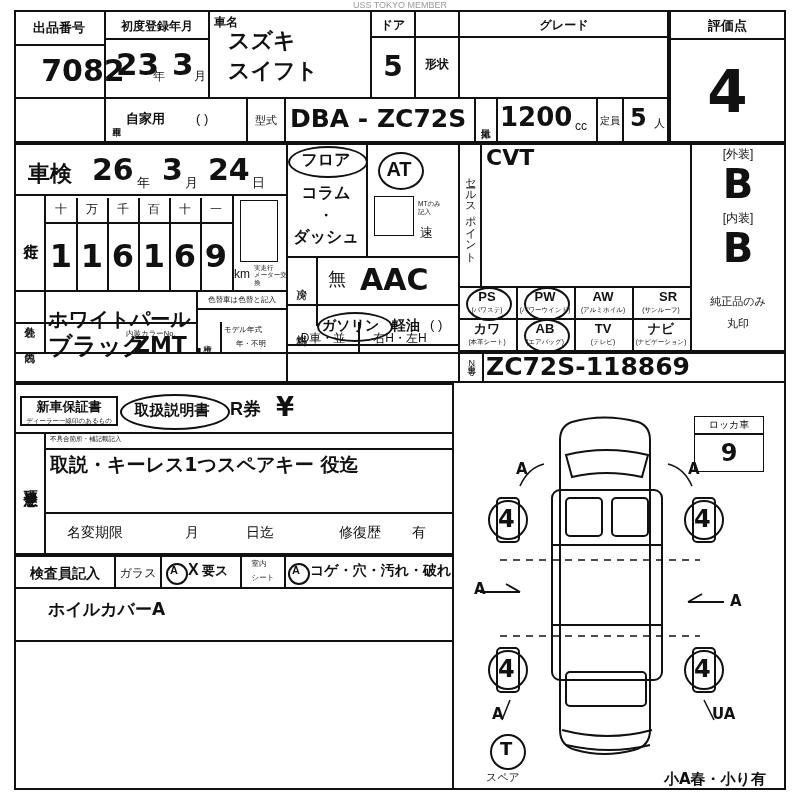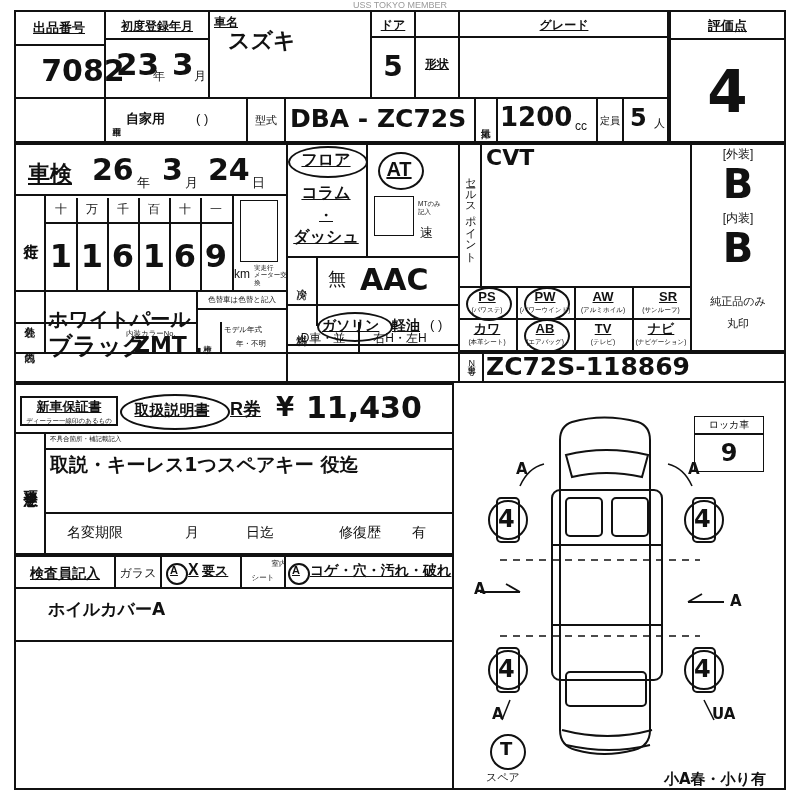--- a/index.html
+++ b/index.html
@@ -1,21 +1,21 @@
 <!DOCTYPE html>
 <html><head>
 <meta charset="utf-8">
 <style>
   html,body{margin:0;padding:0;background:#fff;}
   body{width:800px;height:800px;font-family:"Liberation Sans",sans-serif;color:#111;position:relative;overflow:hidden;}
   .sheet{position:absolute;left:0;top:0;width:800px;height:800px;border-radius:13px;}
   .bx{position:absolute;box-sizing:border-box;border:2px solid #111;}
   .ln{position:absolute;background:#111;}
   .lbl{position:absolute;font-size:12px;line-height:1.05;}
-  .lbl.b{font-weight:bold;text-decoration:underline;}
+  .lbl.b{font-weight:bold;}
   .hand{position:absolute;font-family:"DejaVu Sans",sans-serif;font-weight:bold;color:#111;}
   .ctr{display:flex;align-items:center;justify-content:center;}
   .vert{writing-mode:vertical-rl;text-orientation:upright;}
   .xs{font-size:7.5px;}
   .tiny{font-size:6.5px;}
   .circ{position:absolute;border:2px solid #111;border-radius:50%;}
   .ell{position:absolute;border:2px solid #111;border-radius:50%;}
   svg{position:absolute;left:0;top:0;pointer-events:none;}
   .topfaint{position:absolute;left:300px;top:0px;width:200px;height:10px;font-size:9px;color:#999;text-align:center;}
 </style>
@@ -40,20 +40,21 @@
   <div class="ln" style="left:106px;top:38px;width:102px;height:2px;"></div>
   <div class="hand" style="left:116px;top:46px;font-size:31px;">23</div>
   <div class="lbl" style="left:153px;top:70px;font-size:12px;">年</div>
   <div class="hand" style="left:172px;top:46px;font-size:31px;">3</div>
   <div class="lbl" style="left:194px;top:70px;font-size:12px;">月</div>
   <div class="ln" style="left:106px;top:97px;width:563px;height:2px;"></div>
   <div class="ln" style="left:208px;top:10px;width:2px;height:88px;"></div>
 
   <div class="lbl b" style="left:214px;top:16px;font-size:12px;">車名</div>
   <div class="hand" style="left:228px;top:26px;font-size:22px;">スズキ</div>
+  <div class="hand" style="left:228px;top:56px;font-size:22px;">スイフト</div>
   <div class="ln" style="left:370px;top:10px;width:2px;height:88px;"></div>
 
   <div class="lbl b ctr" style="left:372px;top:14px;width:42px;height:22px;font-size:12px;">ドア</div>
   <div class="ln" style="left:372px;top:36px;width:42px;height:2px;"></div>
   <div class="hand ctr" style="left:372px;top:44px;width:42px;height:44px;font-size:28px;">5</div>
   <div class="ln" style="left:414px;top:10px;width:2px;height:88px;"></div>
 
   <div class="lbl b ctr" style="left:416px;top:14px;width:42px;height:22px;font-size:12px;margin-top:39px;">形状</div>
   <div class="ln" style="left:416px;top:36px;width:42px;height:2px;"></div>
   <div class="ln" style="left:458px;top:10px;width:2px;height:88px;"></div>
@@ -222,21 +223,20 @@
   <div class="hand" style="left:486px;top:352px;font-size:25px;">ZC72S-118869</div>
 
   <div class="bx" style="left:14px;top:383px;width:440px;height:172px;"></div>
   <div class="bx" style="left:20px;top:396px;width:98px;height:30px;border-width:2px;"></div>
   <div class="lbl b ctr" style="left:20px;top:398px;width:98px;height:18px;font-size:13px;">新車保証書</div>
   <div class="lbl tiny ctr" style="left:20px;top:416px;width:98px;height:10px;">ディーラー一線印のあるもの</div>
   <div class="lbl b ctr" style="left:124px;top:398px;width:96px;height:24px;font-size:15px;">取扱説明書</div>
   <div class="ell" style="left:120px;top:394px;width:106px;height:32px;"></div>
   <div class="lbl b" style="left:230px;top:400px;font-size:18px;">R券</div>
   <div class="hand" style="left:276px;top:392px;font-size:26px;">¥</div>
-  <div class="hand" style="left:306px;top:390px;font-size:30px;">11,430</div>
   <div class="ln" style="left:14px;top:432px;width:440px;height:2px;"></div>
 
   <div class="lbl ctr vert" style="left:22px;top:440px;width:18px;height:80px;font-size:14px;font-weight:bold;">注意事項</div>
   <div class="ln" style="left:44px;top:432px;width:2px;height:123px;"></div>
   <div class="lbl tiny" style="left:50px;top:436px;">不具合箇所・補記載記入</div>
   <div class="ln" style="left:44px;top:448px;width:410px;height:1.5px;"></div>
   <div class="hand" style="left:50px;top:452px;font-size:19px;">取説・キーレス1つスペアキー 役迄</div>
   <div class="ln" style="left:44px;top:512px;width:410px;height:2px;"></div>
   <div class="lbl ctr" style="left:50px;top:520px;width:90px;height:24px;font-size:14px;text-align:right;">名変期限</div>
   <div class="lbl ctr" style="left:180px;top:520px;width:24px;height:24px;font-size:14px;">月</div>
@@ -252,21 +252,21 @@
   <div class="bx" style="left:14px;top:555px;width:440px;height:235px;"></div>
   <div class="lbl b ctr" style="left:18px;top:560px;width:94px;height:26px;font-size:14px;">検査員記入</div>
   <div class="ln" style="left:114px;top:555px;width:2px;height:32px;"></div>
   <div class="lbl ctr" style="left:116px;top:562px;width:44px;height:22px;font-size:12px;">ガラス</div>
   <div class="ln" style="left:160px;top:555px;width:2px;height:32px;"></div>
   <div class="circ" style="left:166px;top:563px;width:18px;height:18px;"></div>
   <div class="lbl b" style="left:170px;top:565px;font-size:11px;">A</div>
   <div class="lbl b" style="left:188px;top:562px;font-size:16px;">X</div>
   <div class="lbl b" style="left:202px;top:564px;font-size:13px;">要ス</div>
   <div class="ln" style="left:240px;top:555px;width:2px;height:32px;"></div>
-  <div class="lbl xs ctr" style="left:242px;top:558px;width:34px;height:12px;padding-left:20px;">室内</div>
+  <div class="lbl xs ctr" style="left:242px;top:558px;width:34px;height:12px;">室内</div>
   <div class="lbl xs ctr" style="left:242px;top:572px;width:42px;height:12px;">シート</div>
   <div class="ln" style="left:284px;top:555px;width:2px;height:32px;"></div>
   <div class="circ" style="left:288px;top:563px;width:18px;height:18px;"></div>
   <div class="lbl b" style="left:292px;top:565px;font-size:11px;">A</div>
   <div class="lbl b" style="left:310px;top:563px;font-size:14px;">コゲ・穴・汚れ・破れ</div>
   <div class="ln" style="left:14px;top:587px;width:440px;height:2px;"></div>
   <div class="hand" style="left:48px;top:598px;font-size:17px;">ホイルカバーA</div>
   <div class="ln" style="left:14px;top:640px;width:440px;height:2px;"></div>
 
   <div class="bx" style="left:454px;top:383px;width:332px;height:407px;border-width:0;"></div>

